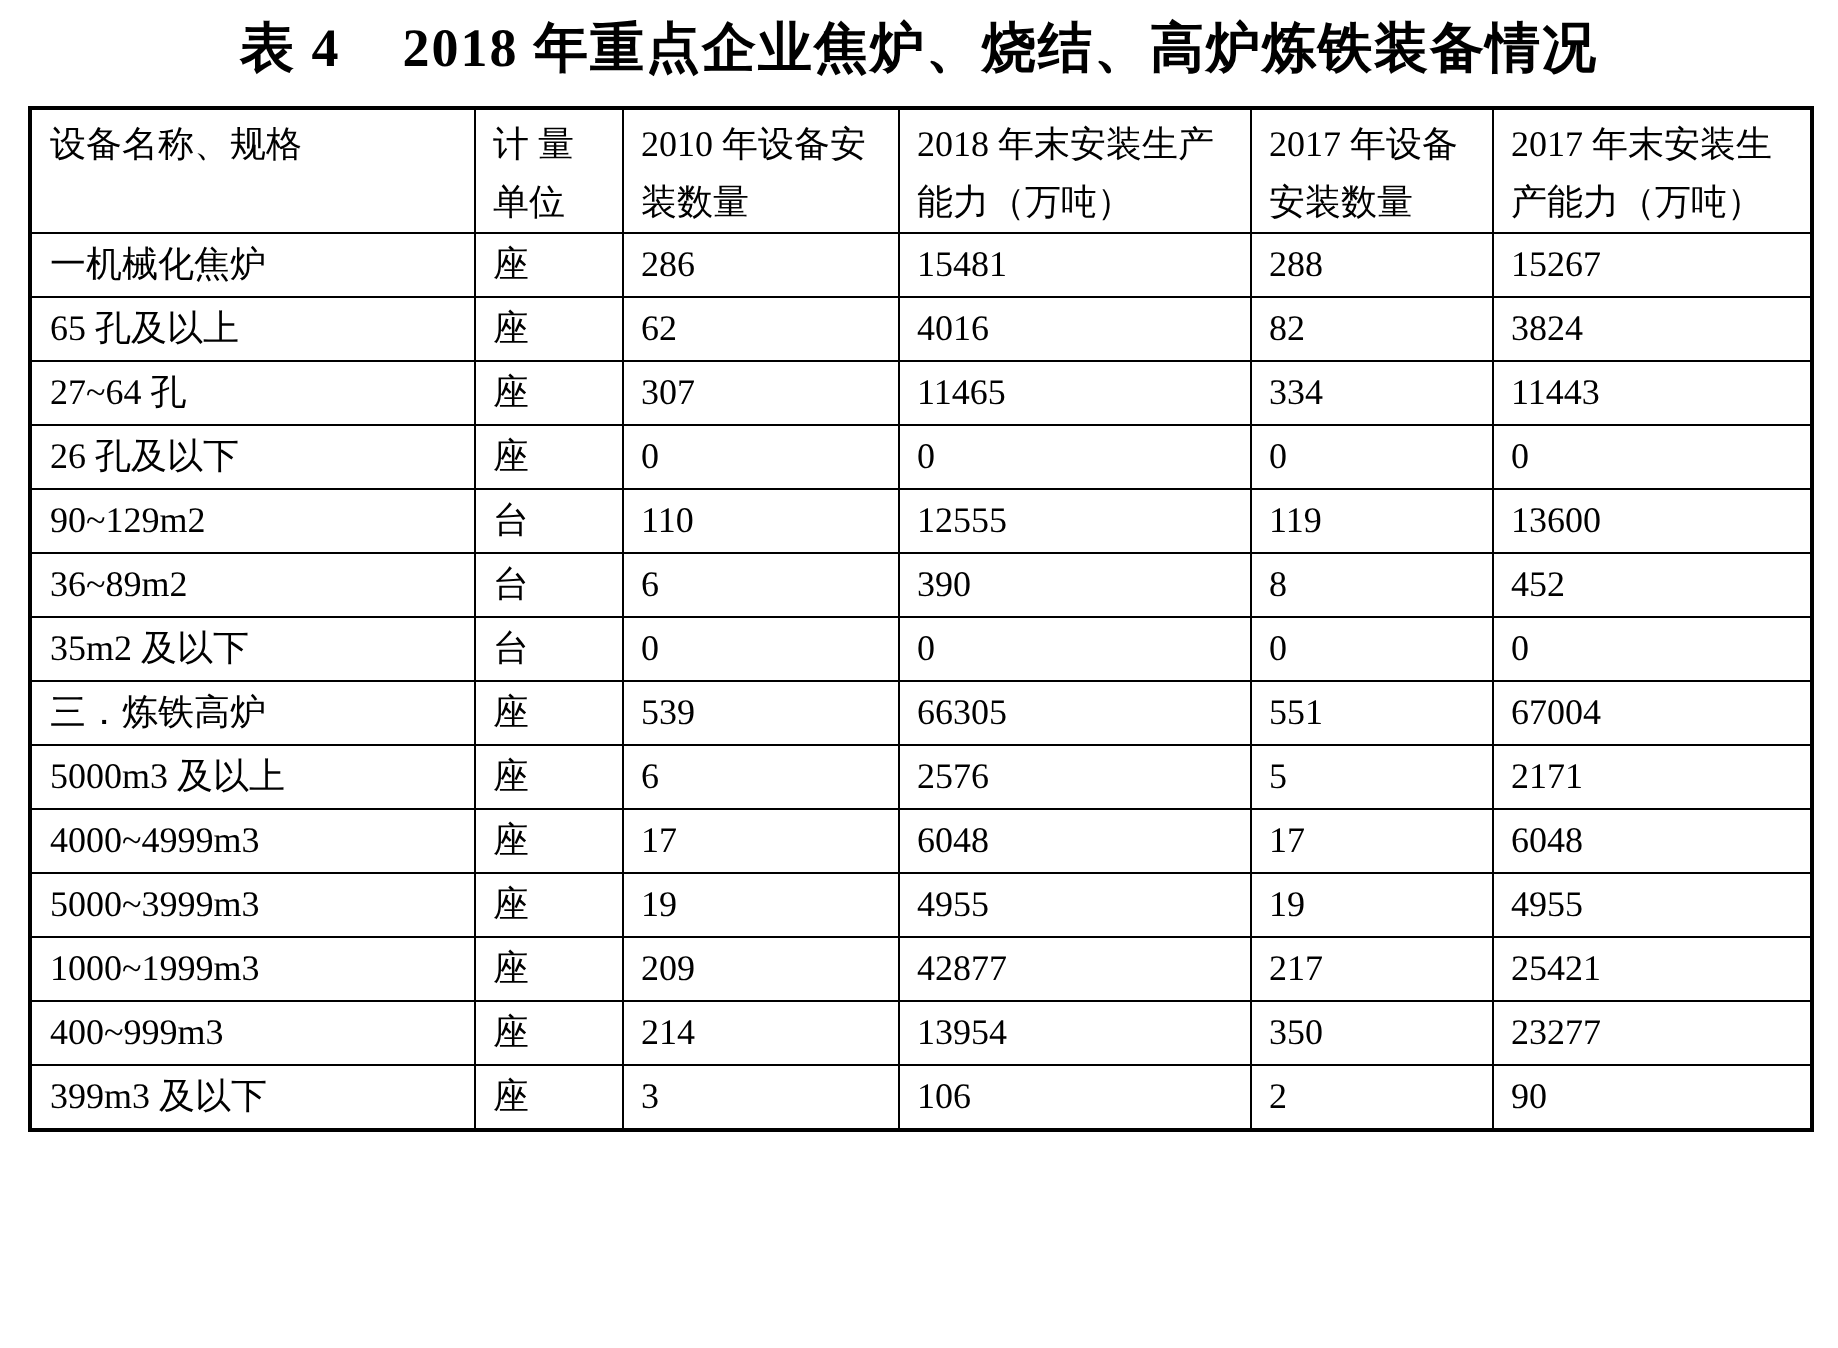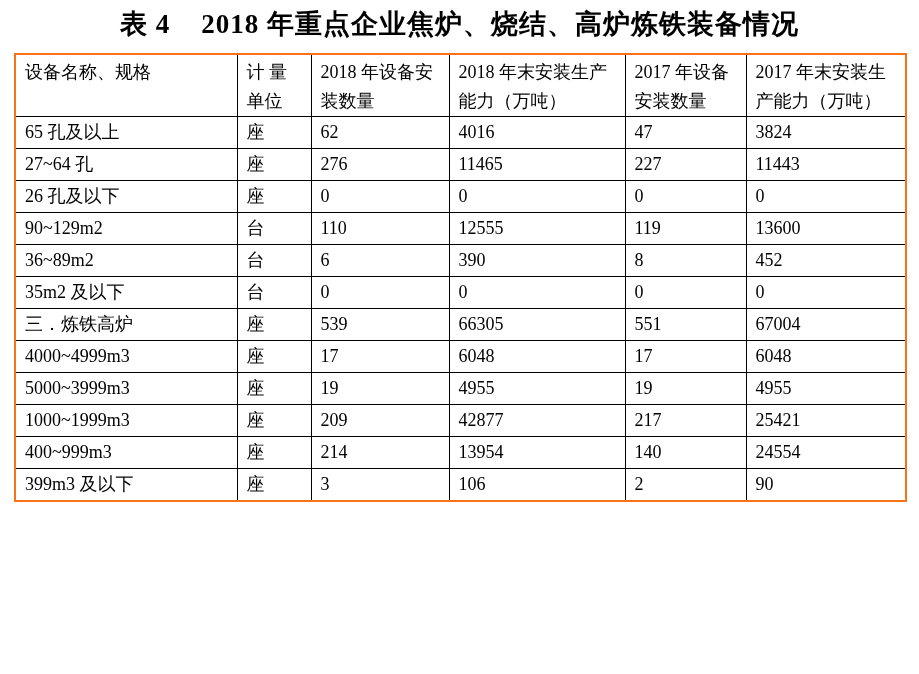--- a/index.html
+++ b/index.html
@@ -23,21 +23,21 @@
     line-height: 34px;
     white-space: pre;
     letter-spacing: 1px;
     margin-bottom: 12px;
   }
   table.equip-table {
     border-collapse: collapse;
     table-layout: fixed;
     width: 891px;
     margin-left: 14px;
-    border: 2px solid #f97316;
+    border: 2px solid #000000;
   }
   .equip-table th,
   .equip-table td {
     border: 1px solid #000000;
     font-weight: normal;
     text-align: left;
     padding: 0 4px 0 9px;
     font-size: 18px;
     overflow: hidden;
     white-space: nowrap;
@@ -78,52 +78,60 @@
       <tr>
         <th>
           <span class="hl">设备名称、规格</span>
           <span class="hl"></span>
         </th>
         <th>
           <span class="hl">计 量</span>
           <span class="hl">单位</span>
         </th>
         <th>
-          <span class="hl">2018 年设备安</span>
+          <span class="hl">2010 年设备安</span>
           <span class="hl">装数量</span>
         </th>
         <th>
           <span class="hl">2018 年末安装生产</span>
           <span class="hl">能力（万吨）</span>
         </th>
         <th>
           <span class="hl">2017 年设备</span>
           <span class="hl">安装数量</span>
         </th>
         <th>
           <span class="hl">2017 年末安装生</span>
           <span class="hl">产能力（万吨）</span>
         </th>
       </tr>
     </thead>
     <tbody>
         <tr>
+          <td>一机械化焦炉</td>
+          <td>座</td>
+          <td>286</td>
+          <td>15481</td>
+          <td>288</td>
+          <td>15267</td>
+        </tr>
+        <tr>
           <td>65 孔及以上</td>
           <td>座</td>
           <td>62</td>
           <td>4016</td>
-          <td>47</td>
+          <td>82</td>
           <td>3824</td>
         </tr>
         <tr>
           <td>27~64 孔</td>
           <td>座</td>
-          <td>276</td>
+          <td>307</td>
           <td>11465</td>
-          <td>227</td>
+          <td>334</td>
           <td>11443</td>
         </tr>
         <tr>
           <td>26 孔及以下</td>
           <td>座</td>
           <td>0</td>
           <td>0</td>
           <td>0</td>
           <td>0</td>
         </tr>
@@ -153,20 +161,28 @@
         </tr>
         <tr>
           <td>三．炼铁高炉</td>
           <td>座</td>
           <td>539</td>
           <td>66305</td>
           <td>551</td>
           <td>67004</td>
         </tr>
         <tr>
+          <td>5000m3 及以上</td>
+          <td>座</td>
+          <td>6</td>
+          <td>2576</td>
+          <td>5</td>
+          <td>2171</td>
+        </tr>
+        <tr>
           <td>4000~4999m3</td>
           <td>座</td>
           <td>17</td>
           <td>6048</td>
           <td>17</td>
           <td>6048</td>
         </tr>
         <tr>
           <td>5000~3999m3</td>
           <td>座</td>
@@ -181,22 +197,22 @@
           <td>209</td>
           <td>42877</td>
           <td>217</td>
           <td>25421</td>
         </tr>
         <tr>
           <td>400~999m3</td>
           <td>座</td>
           <td>214</td>
           <td>13954</td>
-          <td>140</td>
-          <td>24554</td>
+          <td>350</td>
+          <td>23277</td>
         </tr>
         <tr>
           <td>399m3 及以下</td>
           <td>座</td>
           <td>3</td>
           <td>106</td>
           <td>2</td>
           <td>90</td>
         </tr>
       </tbody>

